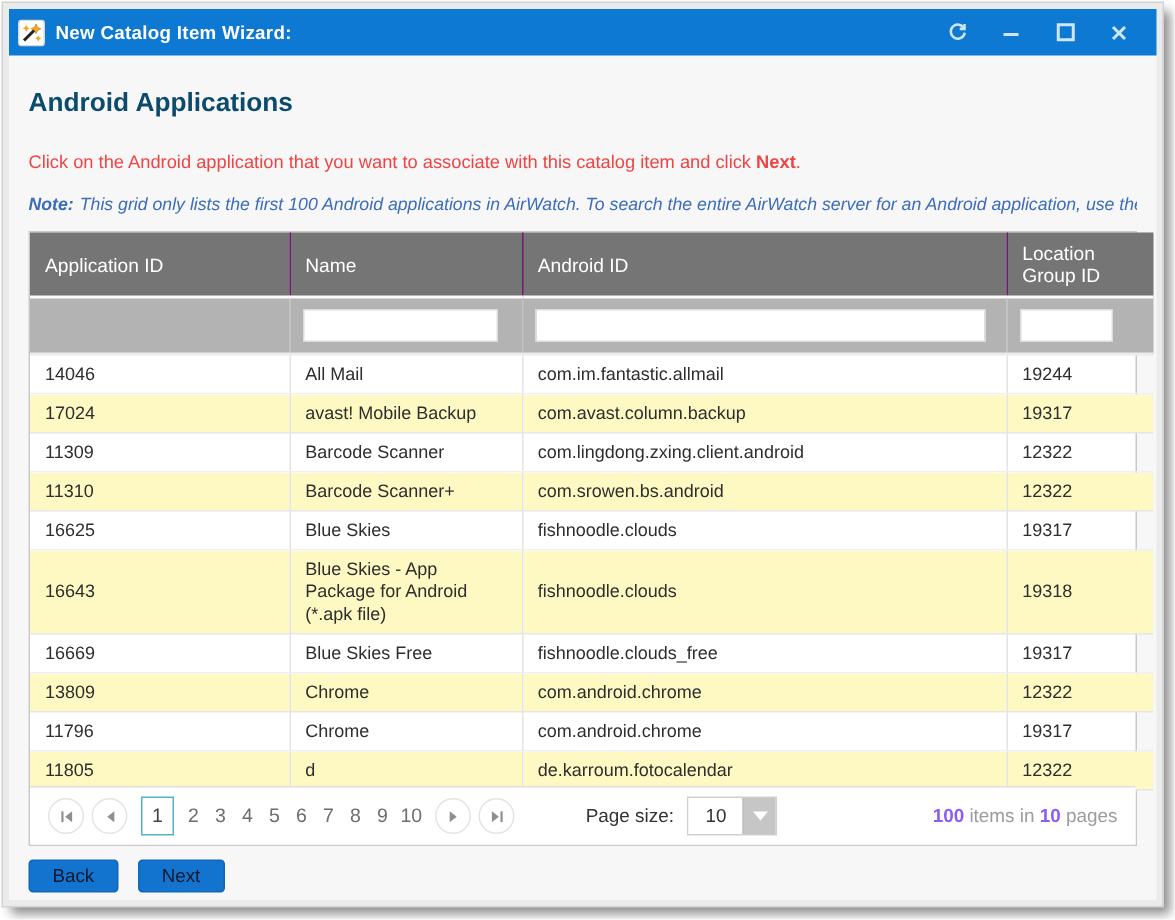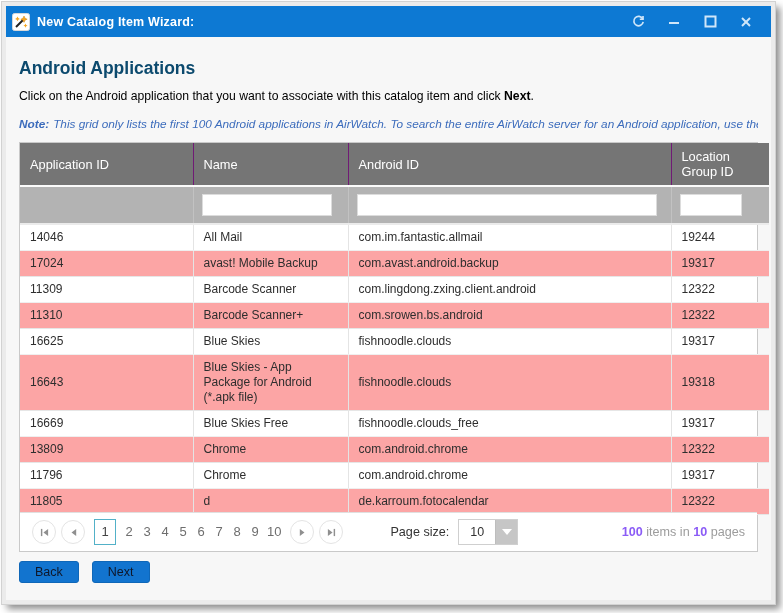--- a/index.html
+++ b/index.html
@@ -23,21 +23,21 @@
   }
   .titlebar .app-icon { width: 18px; height: 18px; margin-right: 7px; }
   .titlebar .title { font-size: 12.5px; font-weight: bold; letter-spacing: .2px; }
   .titlebar .spacer { flex: 1; }
   .tb-btn { width: 30px; height: 24px; display: flex; align-items: center; justify-content: center; margin-left: 6px; cursor: pointer; }
   .tb-btn svg { display: block; }
 
   
   .content { flex: 1; padding: 0 13px; overflow: hidden; }
   .page-heading { margin-top: 21px; font-size: 17.5px; font-weight: bold; color: #0c4a6e; }
-  .instruction { margin-top: 10px; font-size: 12.2px; color: #000000; }
+  .instruction { margin-top: 22px; font-size: 12.2px; color: #ef4444; }
   .note-line { margin-top: 14px; font-size: 11.8px; font-style: italic; color: #3c6cbc; white-space: nowrap; overflow: hidden; }
   .note-line .note-label { font-weight: bold; margin-right: 4px; margin-top: 36px; }
 
   
   .grid {
     margin-top: 11px; height: 410px; background: #ffffff;
     border: 1px solid #c9c9c9; position: relative;
   }
   table { width: 100%; border-collapse: collapse; table-layout: fixed; }
   col.c1 { width: 173px; } col.c2 { width: 155px; } col.c3 { width: 323px; } col.c4 { width: 98px; }
@@ -59,21 +59,21 @@
     font-family: "Liberation Sans", sans-serif; font-size: 12px; padding: 0 4px; outline: none; display: block;
   }
   .fi-name { width: 130px; } .fi-bundle { width: 300px; } .fi-loc { width: 62px; }
 
   tbody td {
     font-size: 12px; color: #2e2e2e; padding: 5px 10px; height: 24px;
     border-right: 1px solid #e4e4e4; border-bottom: 1px solid #efefef;
     overflow: hidden; white-space: normal; line-height: 1.25;
   }
   tbody td:last-child { border-right: none; }
-  tbody tr.alt td { background: #fca5a5; border-bottom: 1px solid #e6e6e6; }
+  tbody tr.alt td { background: #fef9c3; border-bottom: 1px solid #e6e6e6; }
 
   
   .pager {
     position: absolute; left: 0; right: 0; bottom: 0; height: 39px;
     border-top: 1px solid #e0e0e0; background: #ffffff;
     display: flex; align-items: center; padding: 0 12px;
   }
   .nav-circle {
     width: 24px; height: 24px; border-radius: 50%; border: 1px solid #e4e4e4;
     background: #ffffff; display: flex; align-items: center; justify-content: center;
@@ -185,21 +185,21 @@
         <tbody>
           <tr>
             <td>14046</td>
             <td>All Mail</td>
             <td>com.im.fantastic.allmail</td>
             <td>19244</td>
           </tr>
           <tr class="alt">
             <td>17024</td>
             <td>avast! Mobile Backup</td>
-            <td>com.avast.android.backup</td>
+            <td>com.avast.column.backup</td>
             <td>19317</td>
           </tr>
           <tr>
             <td>11309</td>
             <td>Barcode Scanner</td>
             <td>com.lingdong.zxing.client.android</td>
             <td>12322</td>
           </tr>
           <tr class="alt">
             <td>11310</td>

